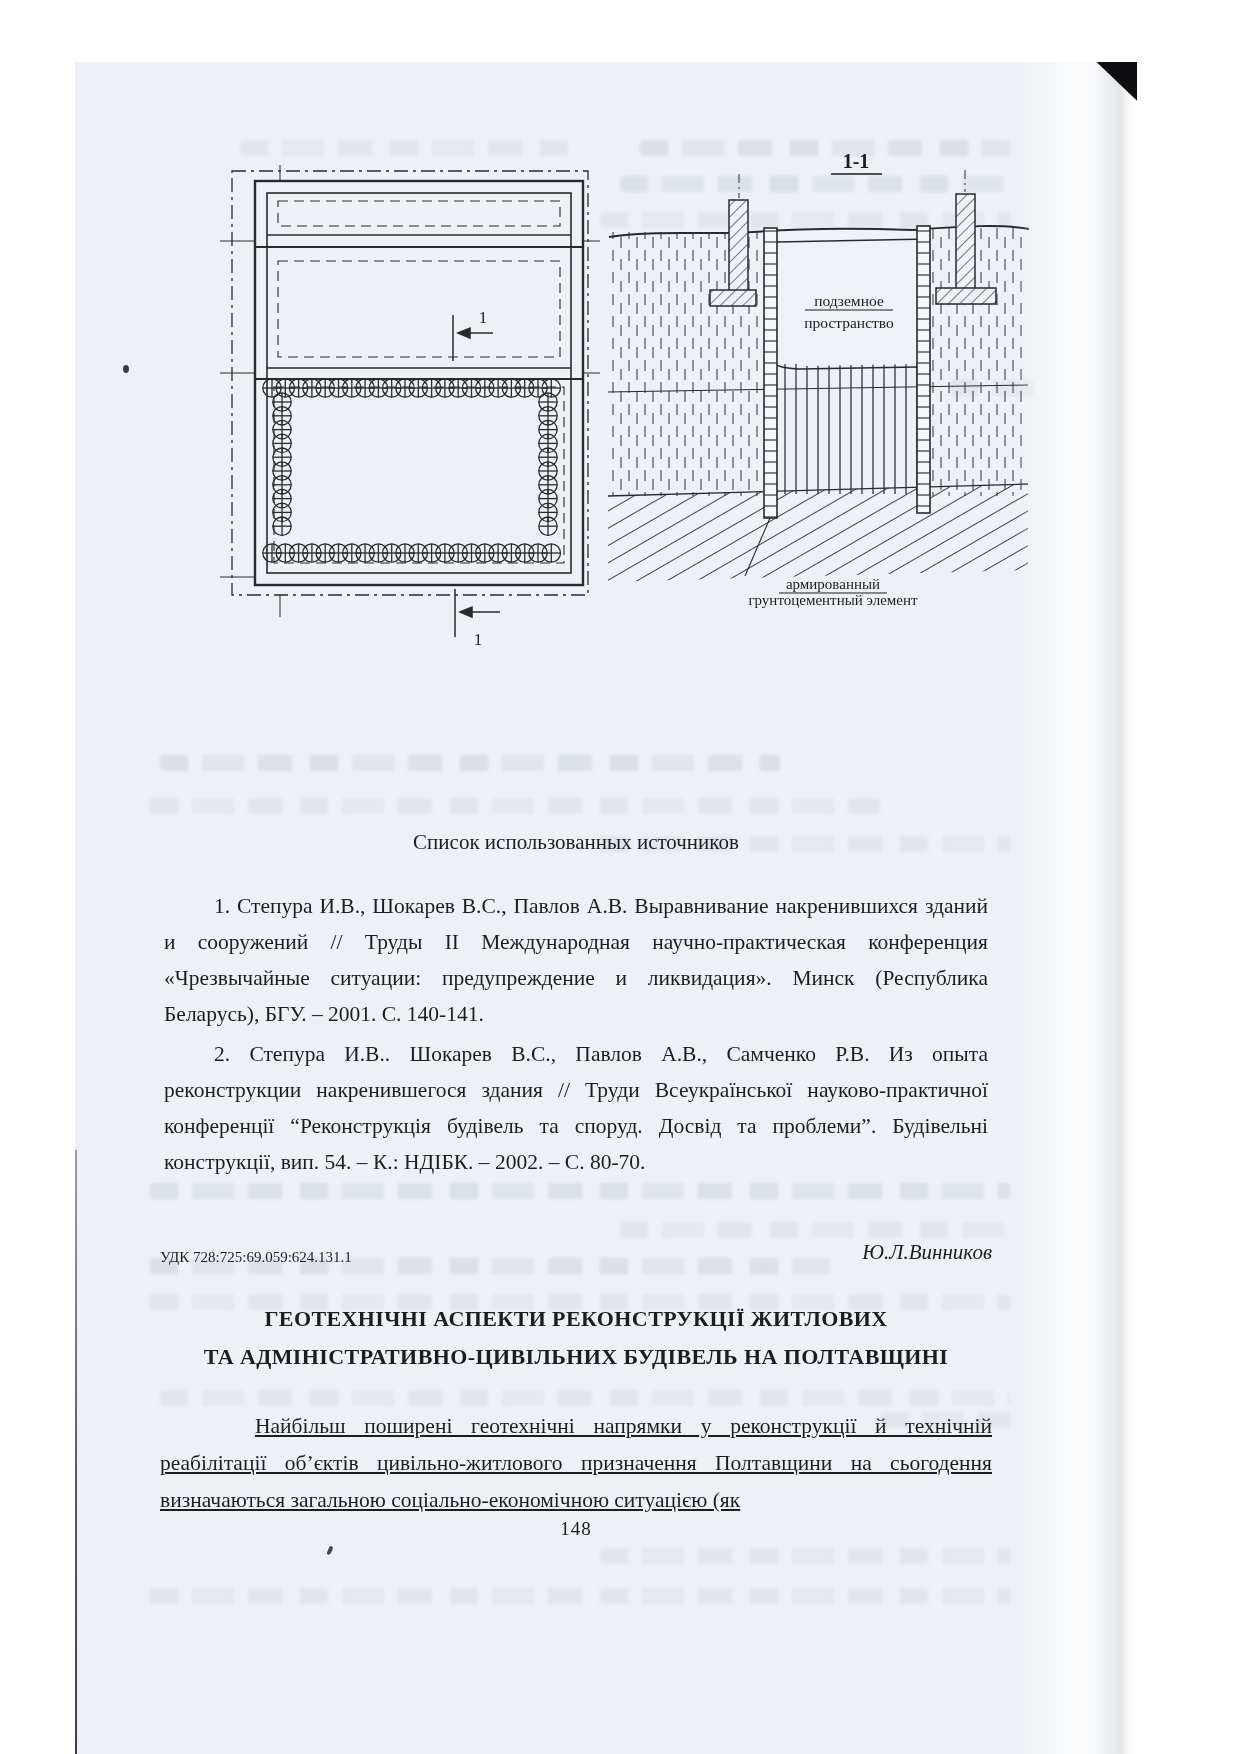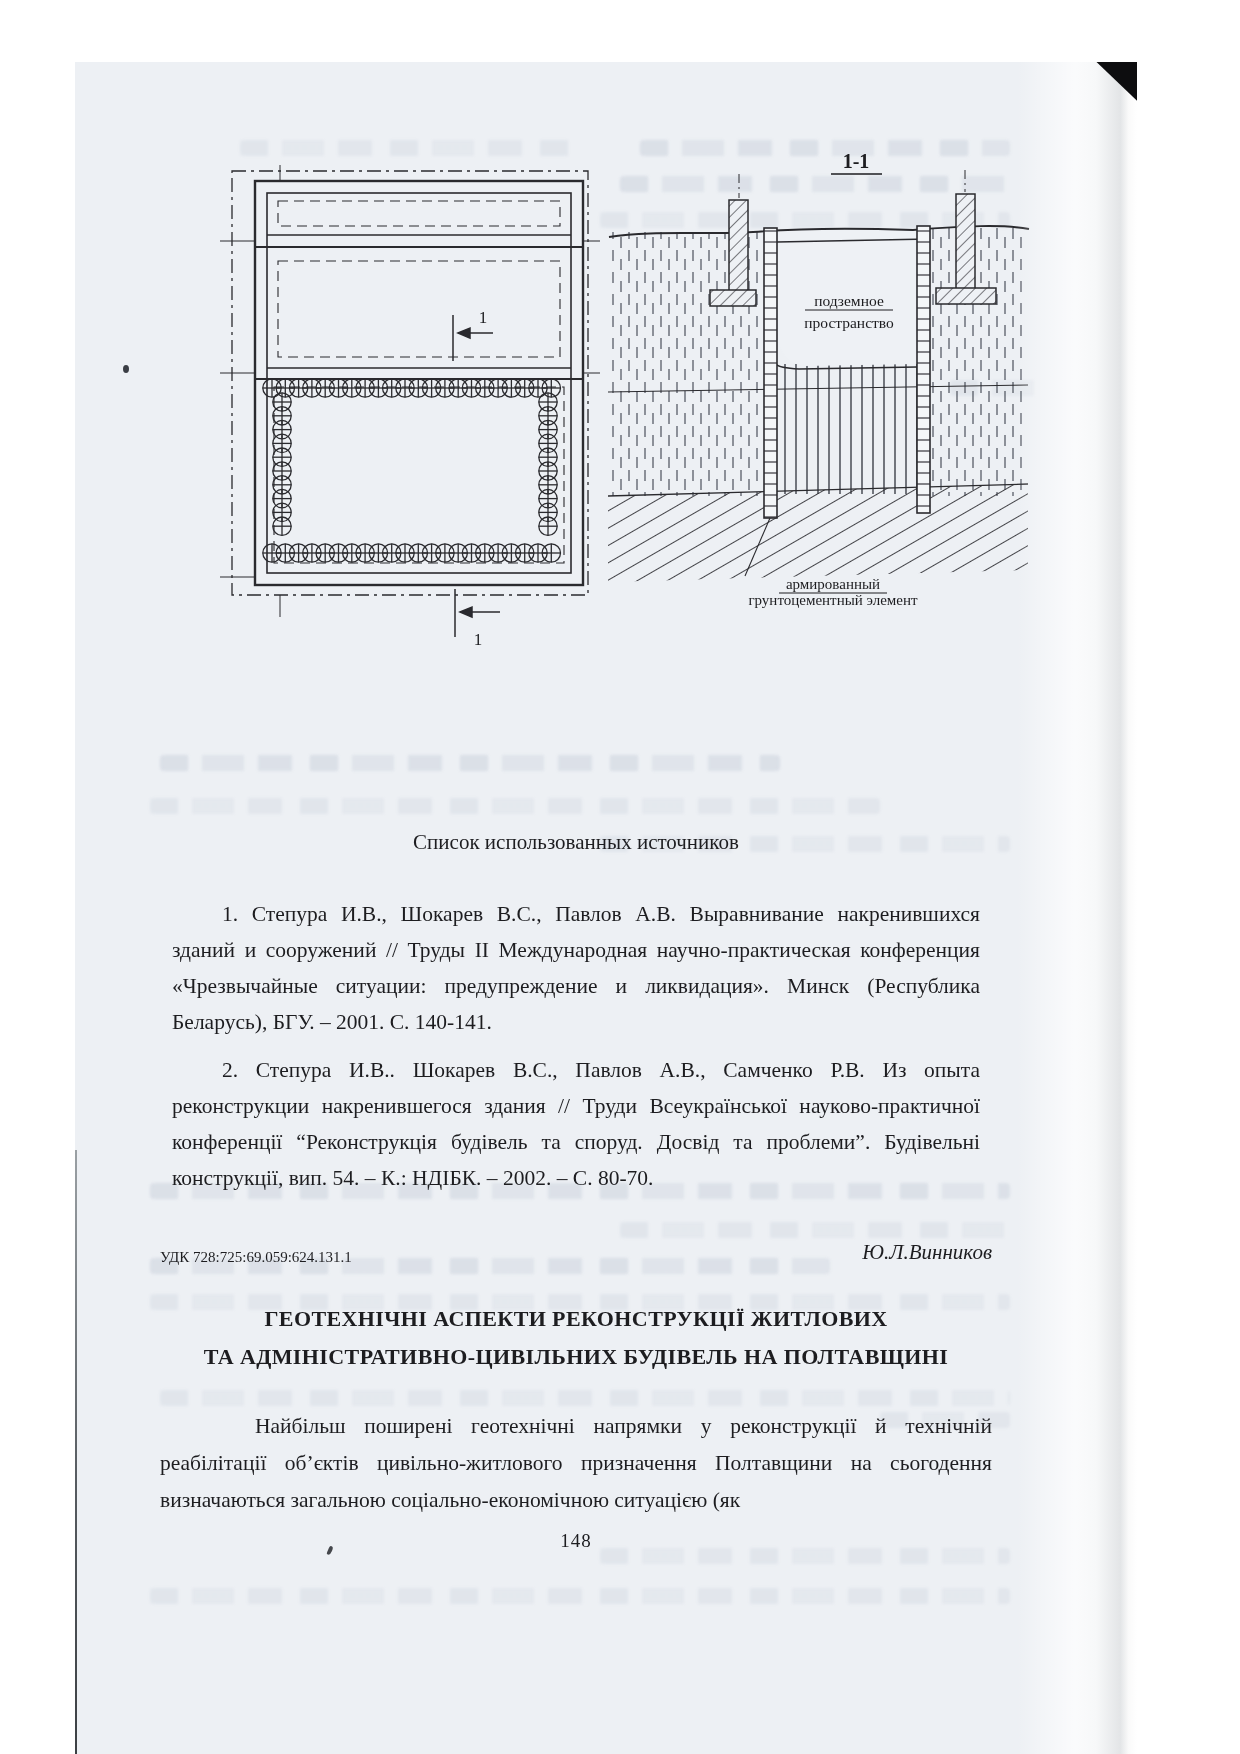--- a/index.html
+++ b/index.html
@@ -36,27 +36,27 @@
       rgba(124,140,166,.30) 0 28px, rgba(124,140,166,0) 28px 42px,
       rgba(124,140,166,.22) 42px 84px, rgba(124,140,166,0) 84px 98px,
       rgba(124,140,166,.28) 98px 132px, rgba(124,140,166,0) 132px 150px);
   }
   .ghost.light{opacity:.55;}
   .ghost.faint{opacity:.35;}
   .txt{position:absolute;left:85px;width:832px;}
   .caption{top:593px;text-align:center;font-size:21px;line-height:37px;}
   .refs-heading{top:768px;text-align:center;font-size:21px;}
   .refs{top:822px;font-size:21.5px;line-height:36px;text-align:justify;}
-  .refs p{margin:12px;text-indent:50px;}
+  .refs p{margin:4px;text-indent:50px;}
   .udc{top:1187px;font-size:15px;}
   .author{top:1178px;font-size:21px;font-style:italic;text-align:right;}
   .art-title{top:1238px;text-align:center;font-weight:bold;font-size:22px;line-height:38px;letter-spacing:.4px;}
   .body-par{top:1346px;font-size:21.5px;line-height:37px;text-align:justify;}
-  .body-par p{margin:0;text-indent:95px;}
-  .page-num{top:1456px;text-align:center;font-size:19px;letter-spacing:1px;margin-top:12px;}
+  .body-par p{margin:0;text-indent:95px;text-decoration:underline;}
+  .page-num{top:1456px;text-align:center;font-size:19px;letter-spacing:1px;}
   svg text{font-family:"Liberation Serif","DejaVu Serif",serif;fill:#1d1d20;}
   .plan-svg{position:absolute;left:145px;top:103px;}
   .section-svg{position:absolute;left:518px;top:76px;}
 </style>
 </head>
 <body>
 
 <div class="scan">
   <div class="paper">
 

